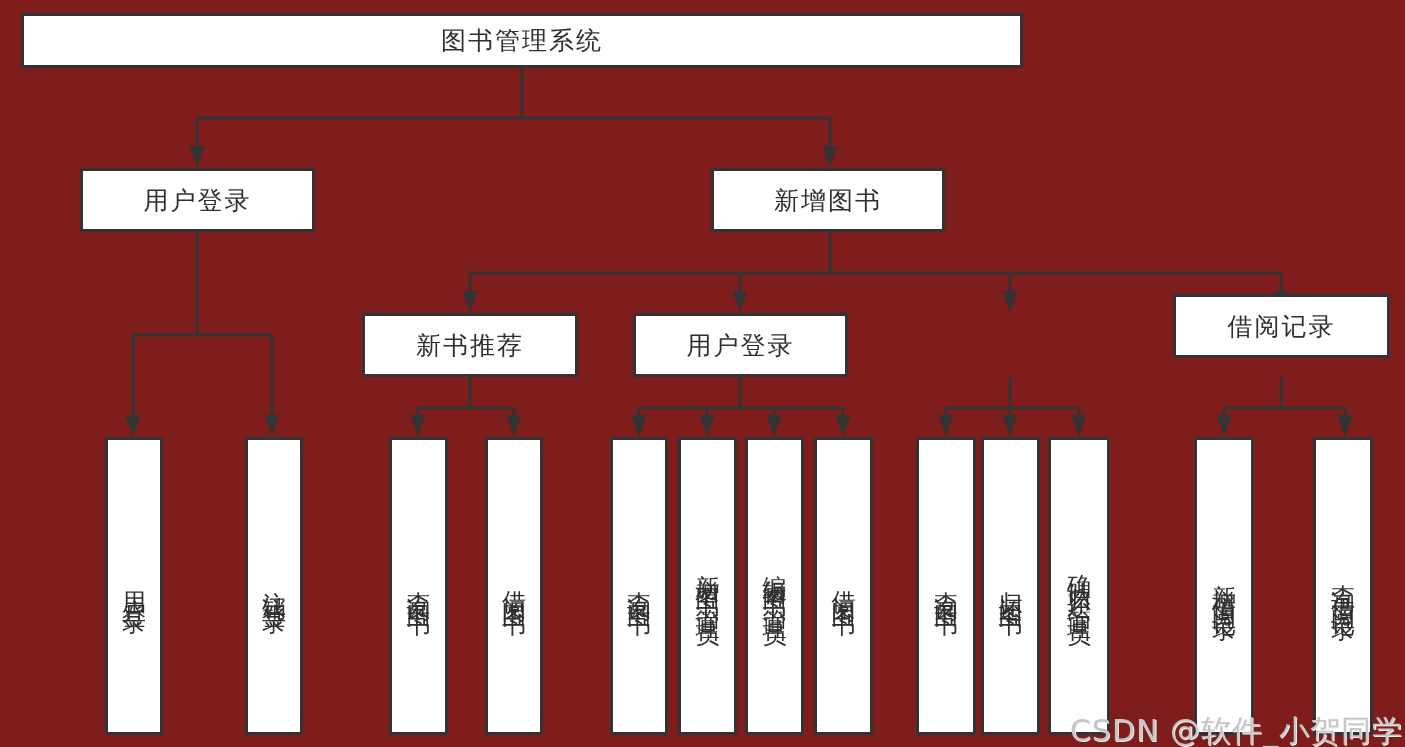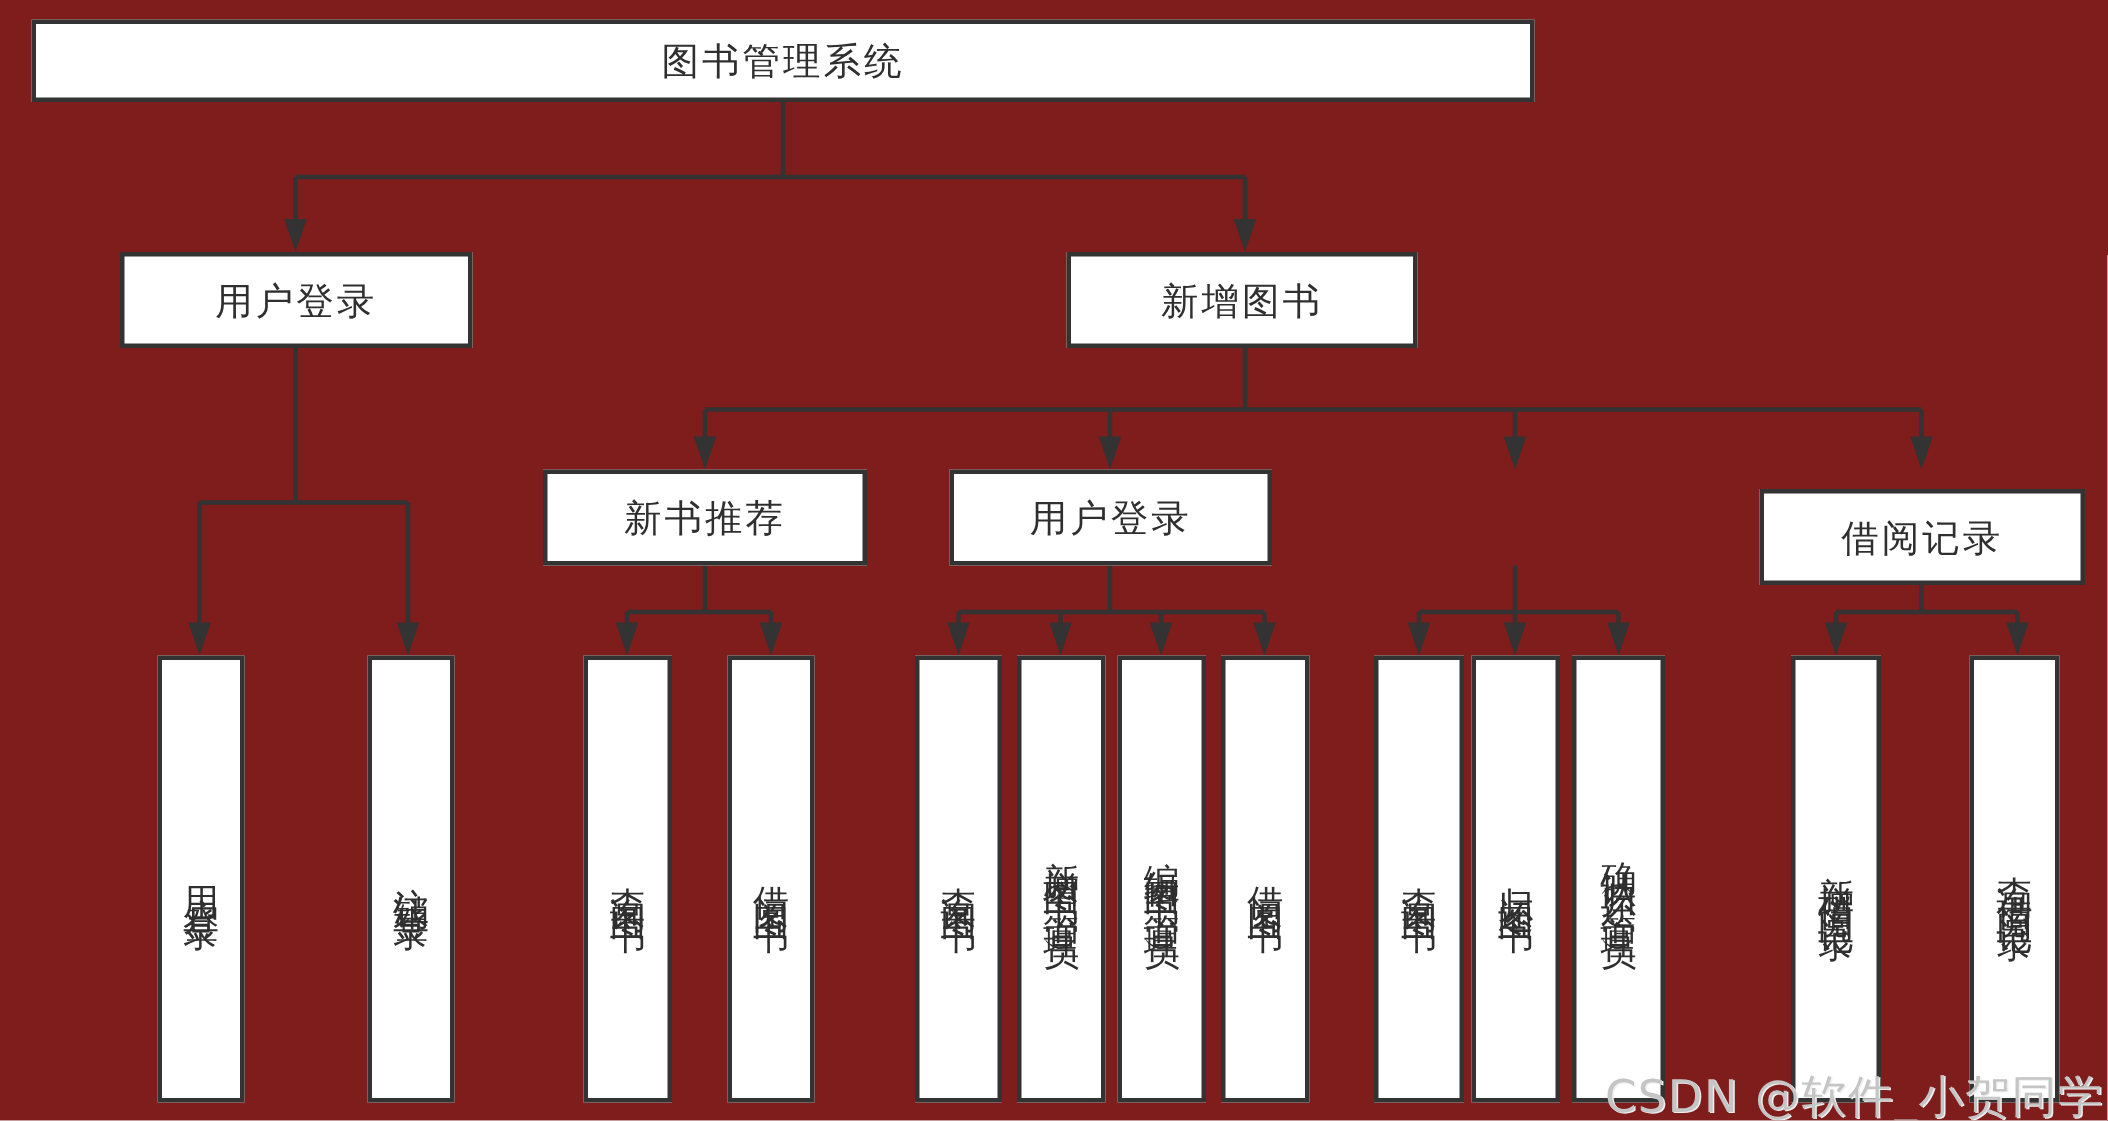--- a/index.html
+++ b/index.html
@@ -86,21 +86,21 @@
     </g>
   </svg>
 
   <div class="node hnode" style="left:21px; top:13px; width:1002px; height:55px;">图书管理系统</div>
 
   <div class="node hnode" style="left:80px; top:168px; width:235px; height:64px;">用户登录</div>
   <div class="node hnode" style="left:711px; top:168px; width:234px; height:64px;">新增图书</div>
 
   <div class="node hnode" style="left:362px; top:313px; width:216px; height:64px;">新书推荐</div>
   <div class="node hnode" style="left:633px; top:313px; width:215px; height:64px;">用户登录</div>
-  <div class="node hnode" style="left:1173px; top:326px; width:217px; height:64px;font-family:Liberation Serif, serif;">借阅记录</div>
+  <div class="node hnode" style="left:1173px; top:294px; width:217px; height:64px;font-family:Liberation Serif, serif;">借阅记录</div>
 
   <div class="node vnode" style="left:105px; top:437px; width:58px; height:298px;">
     <span>用户登录</span>
   </div>
   <div class="node vnode" style="left:245px; top:437px; width:58px; height:298px;">
     <span>注销登录</span>
   </div>
   <div class="node vnode" style="left:389px; top:437px; width:59px; height:298px;">
     <span>查询图书</span>
   </div>

